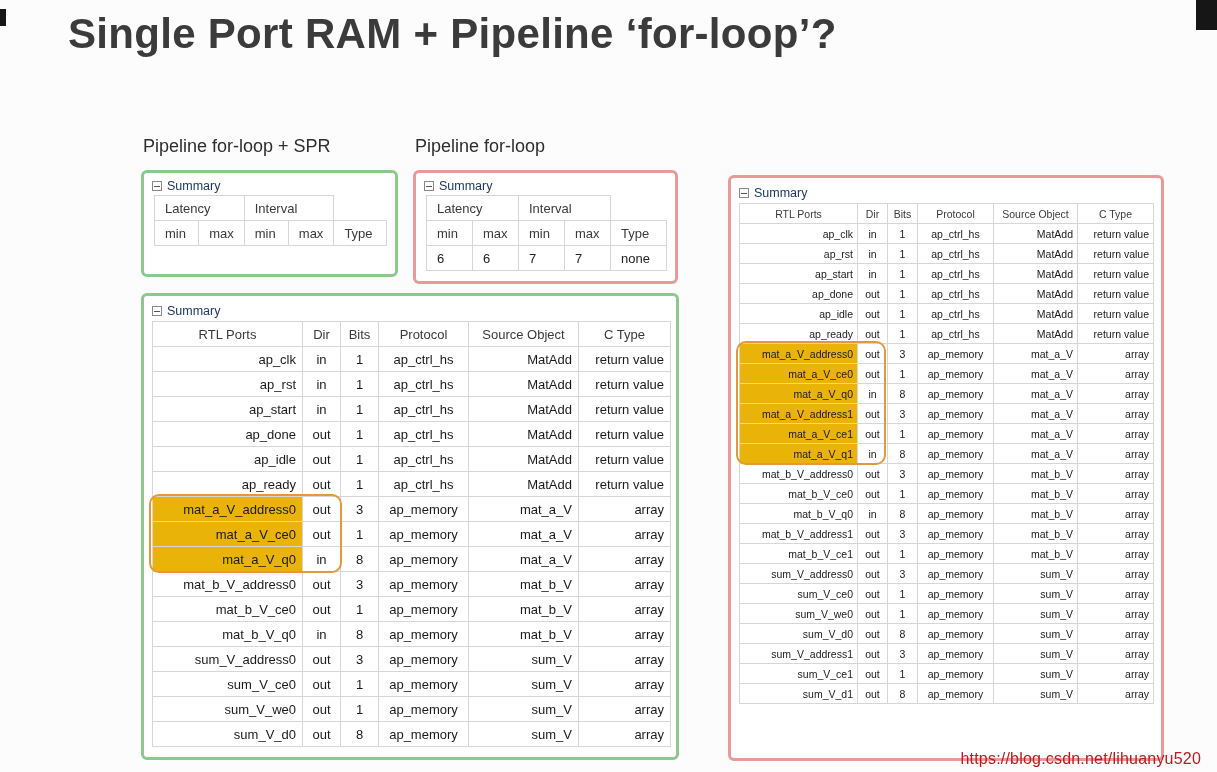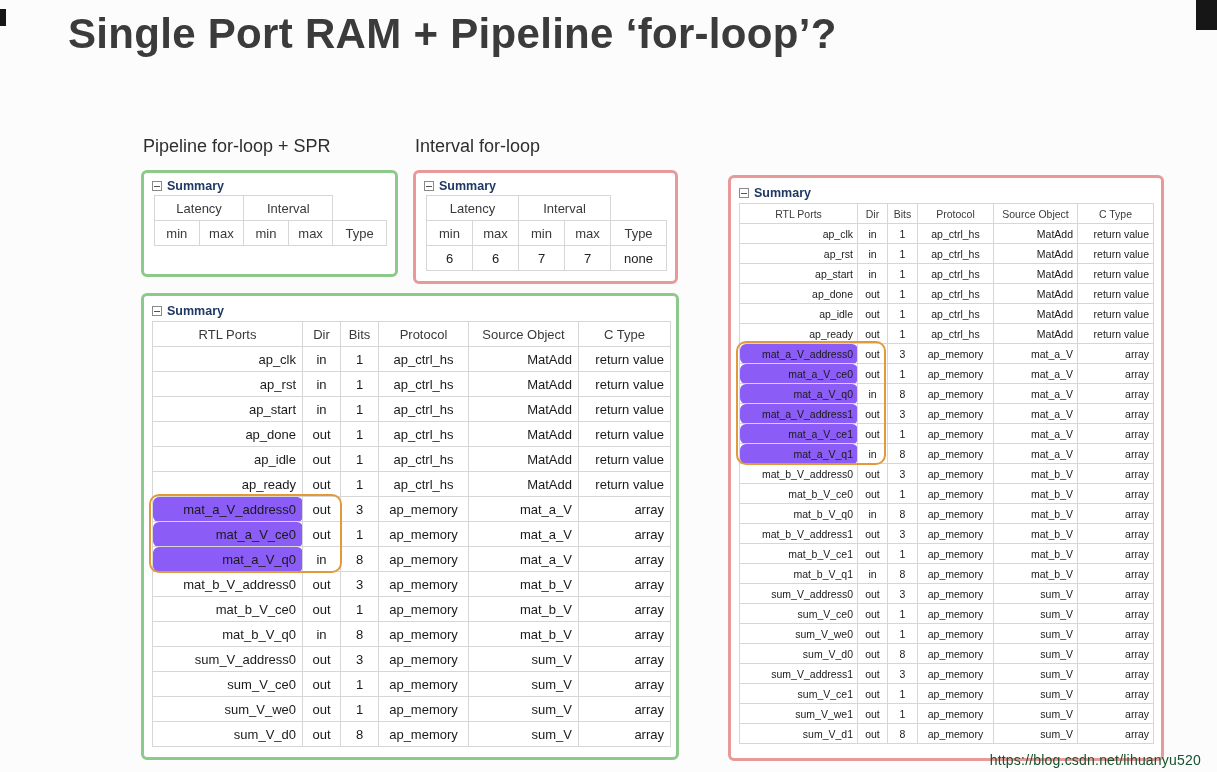--- a/index.html
+++ b/index.html
@@ -30,85 +30,85 @@
   #lat-spr   { left: 141px; top: 170px; width: 257px; height: 107px; }
   #lat-nospr { left: 413px; top: 170px; width: 265px; height: 114px; }
   #ports-spr   { left: 141px; top: 293px; width: 538px; height: 467px; }
   #ports-nospr { left: 728px; top: 175px; width: 436px; height: 586px; }
 
   .box-body { position: relative; height: 100%; padding: 5px 8px; }
   .lat-body { padding: 4px 8px; }
 
   .summary-title {
     display: flex; align-items: center; gap: 5px;
-    height: 20px; font-size: 12.5px; font-weight: bold; color: #1f3864;
+    height: 20px; font-size: 12.5px; font-weight: normal; color: #1f3864;
   }
   .lat-body .summary-title { height: 18px; }
   .collapse-icon {
     width: 10px; height: 10px; border: 1px solid #8a8a8a; background: #fff;
     display: inline-flex; align-items: center; justify-content: center;
     position: relative; flex: 0 0 auto;
   }
   .collapse-icon::before {
     content: ""; width: 6px; height: 1px; background: #555; display: block;
   }
 
   
   .lat-table { border-collapse: collapse; margin-left: 2px; font-size: 13px; color: #222; }
   .lat-table th, .lat-table td {
-    border: 1px solid #d6d6d6; text-align: center; font-weight: normal;
-    height: 25px; padding: 0 2px; background: #fff;
+    border: 1px solid #d6d6d6; text-align: left; font-weight: normal;
+    height: 25px; padding: 0 10px; background: #fff;
   }
   .lat-table th { color: #3a3a3a; }
   .lat-table .blank { border: none; background: transparent; }
 
   
   .ports { border-collapse: collapse; table-layout: fixed; width: 100%; }
   .ports th, .ports td {
     border: 1px solid #d6d6d6; overflow: hidden; white-space: nowrap; background: #fff;
   }
   .ports th { font-weight: normal; color: #3a3a3a; text-align: center; }
   .ports td:nth-child(1) { text-align: right; }
   .ports td:nth-child(2), .ports td:nth-child(3), .ports td:nth-child(4) { text-align: center; }
   .ports td:nth-child(5), .ports td:nth-child(6) { text-align: right; }
 
   .ports.big   { font-size: 13px; }
   .ports.big th, .ports.big td { height: 25px; padding: 0 6px; }
   .ports.small { font-size: 10.5px; }
   .ports.small th, .ports.small td { height: 20px; padding: 0 4px; }
 
-  .ports td.hl { background: #8b5cf6; border-radius: 6px; }
+  .ports td.hl { background: #eab308; }
 
   .ring {
     position: absolute; border: 2.5px solid #e2993c; border-radius: 10px;
     pointer-events: none;
   }
   #ring-spr   { left: 5px; top: 198px; width: 193px; height: 79px; }
   #ring-nospr { left: 5px; top: 163px; width: 150px; height: 124px; }
 
   .watermark {
     position: absolute; right: 16px; bottom: 4px;
-    font-size: 14px; color: #14532d; z-index: 5; letter-spacing: 0.2px;
+    font-size: 16px; color: #b91c1c; z-index: 5; letter-spacing: 0.2px;
   }
 
   .corner-tl { position: absolute; left: 0; top: 9px; width: 6px; height: 17px; background: #161616; }
   .corner-tr { position: absolute; right: 0; top: 0; width: 21px; height: 30px; background: #161616; }
 </style>
 </head>
 <body>
 
 <div class="slide">
 
   <div class="corner-tl"></div>
   <div class="corner-tr"></div>
 
   <div class="title">Single Port RAM + Pipeline ‘for-loop’?</div>
 
   <div class="label label-left">Pipeline for-loop + SPR</div>
-  <div class="label label-right">Interval for-loop</div>
+  <div class="label label-right">Pipeline for-loop</div>
 
   <div class="box green" id="lat-spr">
     <div class="box-body lat-body">
       <div class="summary-title">
         <span class="collapse-icon"></span>
         <span>Summary</span>
       </div>
       <table class="lat-table">
         <colgroup>
             <col style="width:45px">
@@ -490,28 +490,20 @@
             </tr>
             <tr>
               <td>mat_b_V_ce1</td>
               <td>out</td>
               <td>1</td>
               <td>ap_memory</td>
               <td>mat_b_V</td>
               <td>array</td>
             </tr>
             <tr>
-              <td>mat_b_V_q1</td>
-              <td>in</td>
-              <td>8</td>
-              <td>ap_memory</td>
-              <td>mat_b_V</td>
-              <td>array</td>
-            </tr>
-            <tr>
               <td>sum_V_address0</td>
               <td>out</td>
               <td>3</td>
               <td>ap_memory</td>
               <td>sum_V</td>
               <td>array</td>
             </tr>
             <tr>
               <td>sum_V_ce0</td>
               <td>out</td>
@@ -539,28 +531,20 @@
             <tr>
               <td>sum_V_address1</td>
               <td>out</td>
               <td>3</td>
               <td>ap_memory</td>
               <td>sum_V</td>
               <td>array</td>
             </tr>
             <tr>
               <td>sum_V_ce1</td>
-              <td>out</td>
-              <td>1</td>
-              <td>ap_memory</td>
-              <td>sum_V</td>
-              <td>array</td>
-            </tr>
-            <tr>
-              <td>sum_V_we1</td>
               <td>out</td>
               <td>1</td>
               <td>ap_memory</td>
               <td>sum_V</td>
               <td>array</td>
             </tr>
             <tr>
               <td>sum_V_d1</td>
               <td>out</td>
               <td>8</td>

